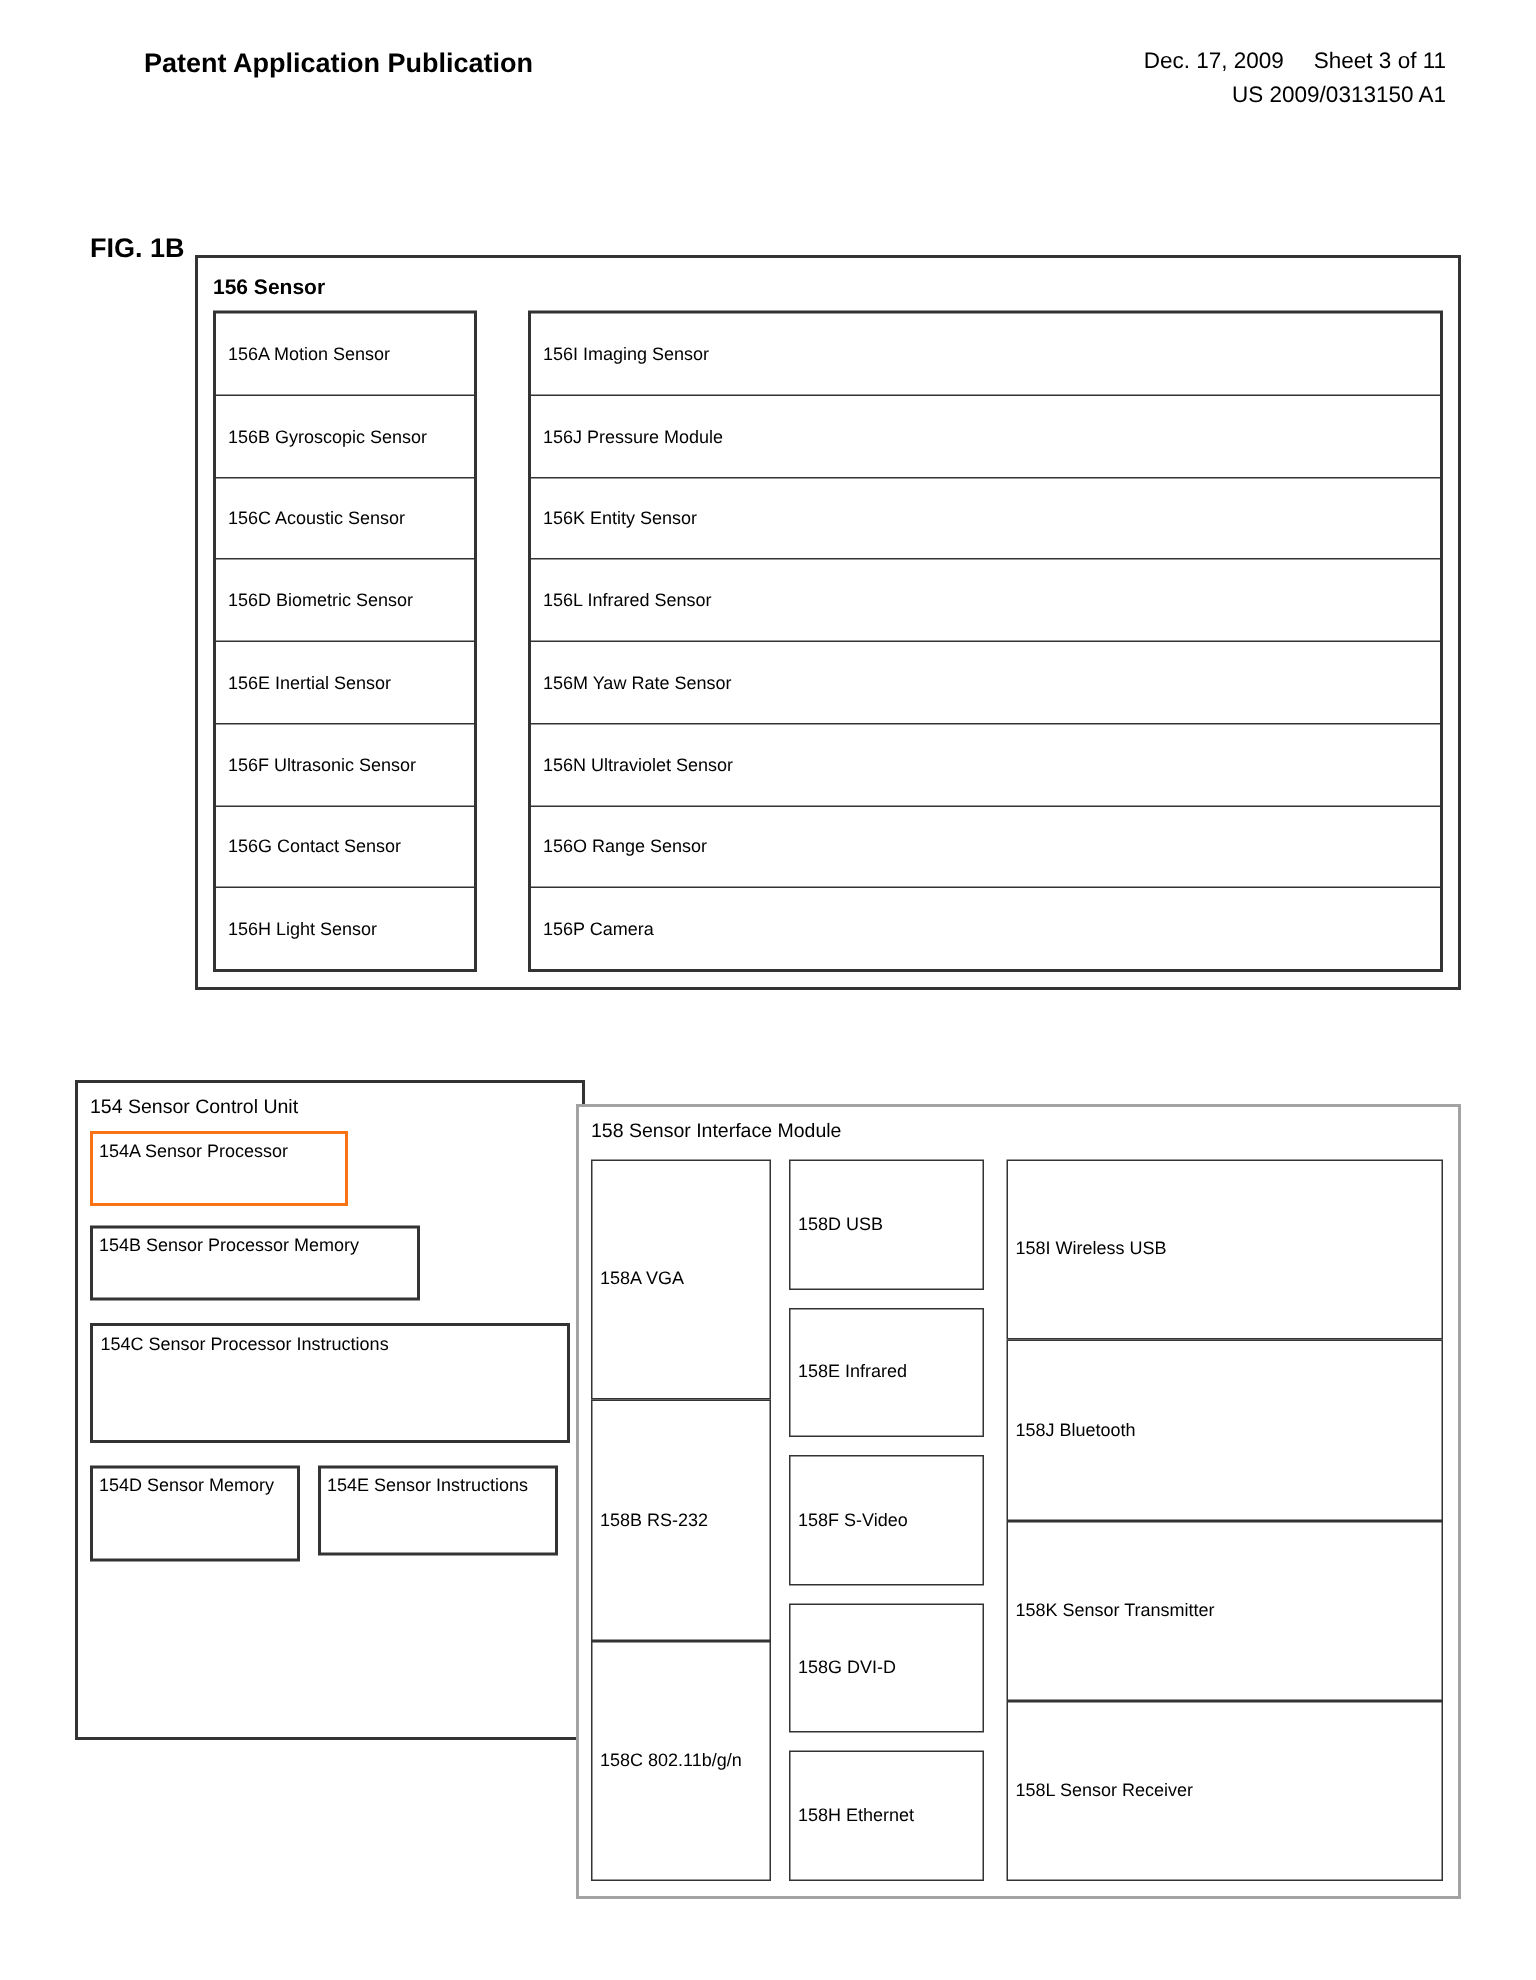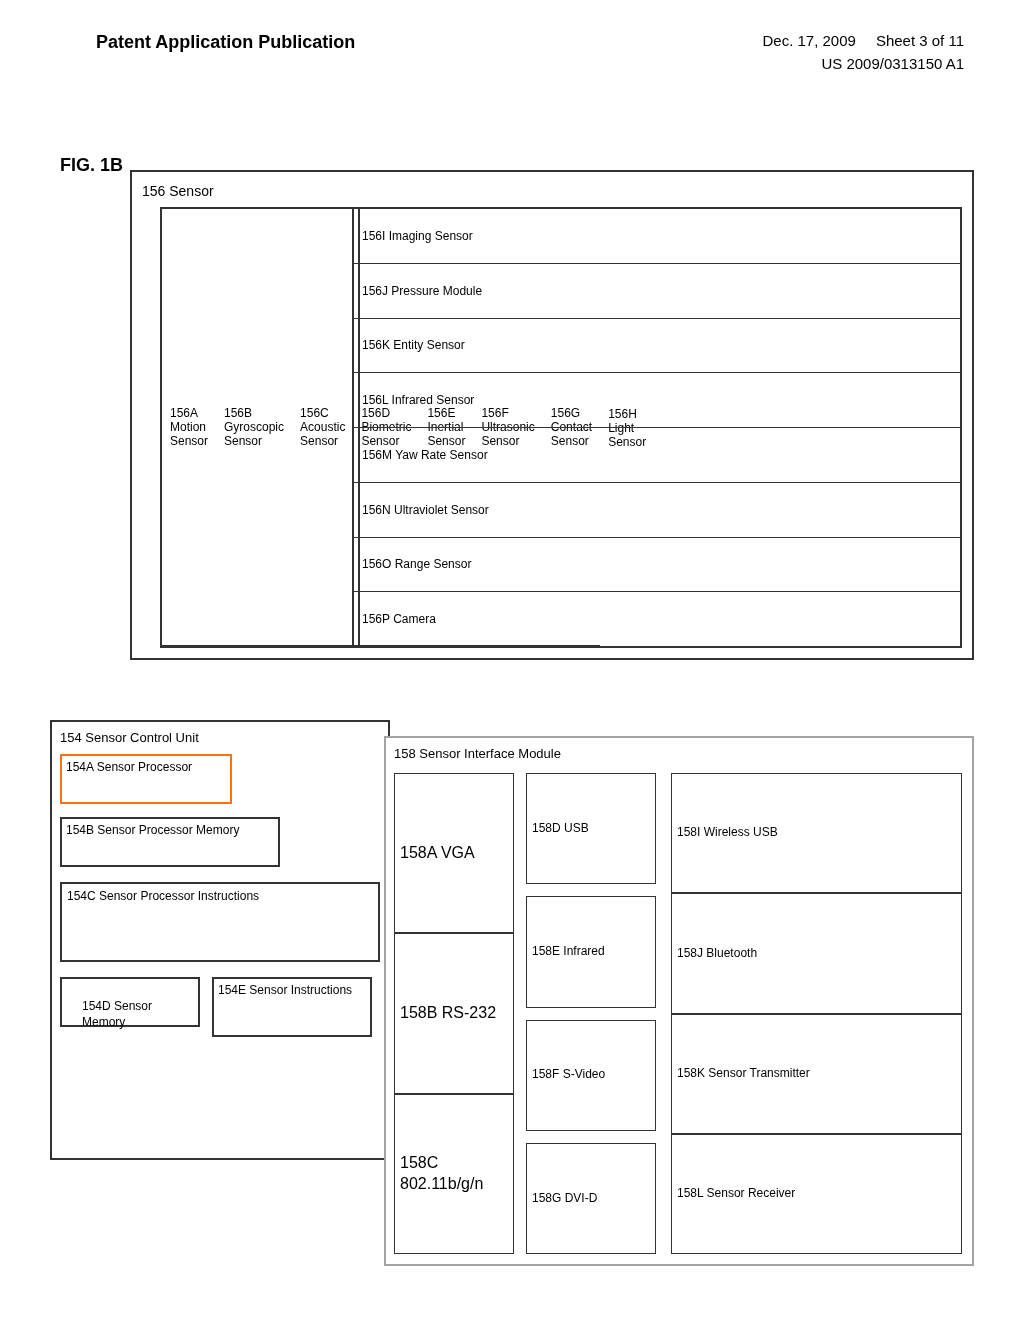--- a/index.html
+++ b/index.html
@@ -93,34 +93,33 @@
       right: 0;
       height: 490px;
       background: #fff;
     }
 
     .sensor-156-label {
       position: absolute;
       top: 10px;
       left: 10px;
       font-size: 14px;
-      font-weight: normal;
+      font-weight: bold;
     }
 
     
     .left-sensors {
       position: absolute;
       top: 35px;
       left: 10px;
-      width: 200px;
+      width: 176px;
       bottom: 10px;
       border: 2px solid #333;
       display: flex;
-      flex-direction: row;
-      margin-left: 18px;
+      flex-direction: column;
     }
 
     .left-sensor-item {
       flex: 1;
       border-bottom: 1px solid #333;
       padding: 5px 8px;
       font-size: 12px;
       display: flex;
       align-items: center;
     }
@@ -204,24 +203,24 @@
       left: 5px;
       font-size: 12px;
       line-height: 1.3;
     }
 
     .scu-inner-d {
       position: absolute;
       top: 255px;
       left: 8px;
       width: 140px;
-      height: 50px;
-      border: 2px solid #333;
-      font-size: 12px;
-      padding: 20px;
+      height: 64px;
+      border: 2px solid #333;
+      font-size: 12px;
+      padding: 4px;
       line-height: 1.3;
     }
 
     .scu-inner-e {
       position: absolute;
       top: 255px;
       left: 160px;
       width: 160px;
       height: 60px;
       border: 2px solid #333;
@@ -255,21 +254,21 @@
       width: 120px;
       bottom: 10px;
       display: flex;
       flex-direction: column;
       gap: 0;
     }
 
     .sim-left-item {
       flex: 1;
       border: 1px solid #333;
-      font-size: 16px;
+      font-size: 12px;
       padding: 4px 5px;
       display: flex;
       align-items: center;
       line-height: 1.3;
     }
 
     
     .sim-mid-col {
       position: absolute;
       top: 35px;
@@ -439,20 +438,23 @@
         </div>
       <div class="sim-mid-item">
           <span>158E Infrared</span>
         </div>
       <div class="sim-mid-item">
           <span>158F S-Video</span>
         </div>
       <div class="sim-mid-item">
           <span>158G DVI-D</span>
         </div>
+      <div class="sim-mid-item">
+          <span>158H Ethernet</span>
+        </div>
     </div>
 
     <div class="sim-right-col">
       <div class="sim-right-item">
           <span>158I Wireless USB</span>
         </div>
       <div class="sim-right-item">
           <span>158J Bluetooth</span>
         </div>
       <div class="sim-right-item">

